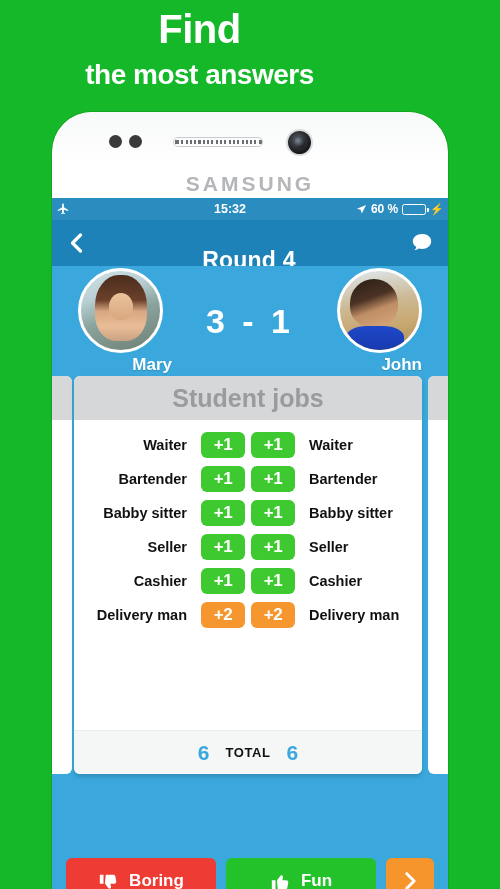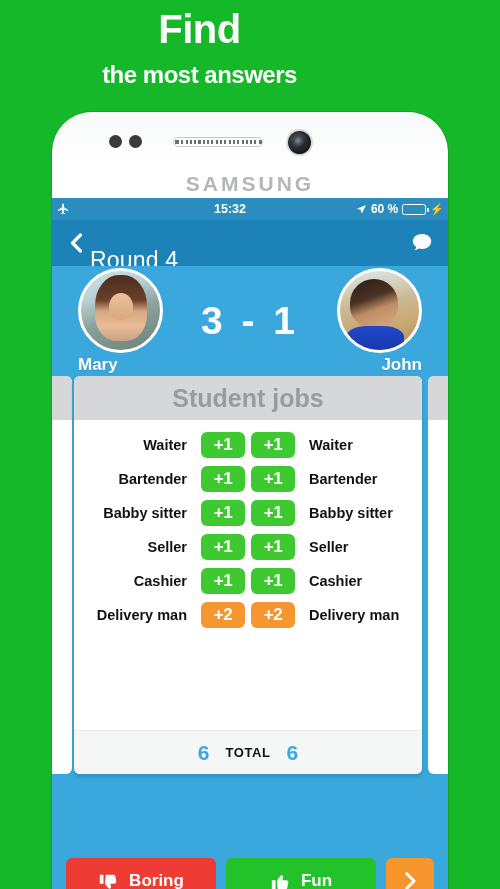--- a/index.html
+++ b/index.html
@@ -11,21 +11,21 @@
   body { background: #15b828; position: relative; }
 
   
   .promo {
     position: absolute; top: 0; left: 0; width: 399px; height: 112px;
     display: flex; flex-direction: column; align-items: center;
     justify-content: flex-start; padding-top: 6px;
     color: #ffffff; text-align: center;
   }
   .promo-l1 { font-size: 40px; font-weight: bold; line-height: 46px; letter-spacing: -0.5px; }
-  .promo-l2 { font-size: 24px; font-weight: bold; line-height: 46px; letter-spacing: -0.5px; }
+  .promo-l2 { font-size: 28px; font-weight: bold; line-height: 46px; letter-spacing: -0.5px; }
 
   
   .phone {
     position: absolute; left: 52px; top: 112px;
     width: 396px; height: 800px;
     background: linear-gradient(to right,#bfc3c6 0px,#f4f5f6 4px,#ffffff 14px,#ffffff 382px,#f2f3f4 392px,#b9bcbf 396px);
     border-radius: 40px 40px 18px 18px;
     box-shadow: 0 0 0 1px rgba(0,0,0,.10);
     overflow: hidden;
   }
@@ -85,21 +85,21 @@
     background:#ffffff; border-radius:0 1px 1px 0;
   }
   .batt-fill { height: 100%; background: #3ec930; border-radius: 1px; }
   .bolt { font-size: 11px; line-height: 11px; }
 
   
   .appbar {
     height: 46px; background: #1d82b8; display: flex; align-items: center;
     padding: 0 12px; color: #ffffff;
   }
-  .appbar-title { flex: 1; text-align: left; font-size: 23px; font-weight: normal; letter-spacing: .2px; margin-top: 34px; }
+  .appbar-title { flex: 1; text-align: center; font-size: 23px; font-weight: bold; letter-spacing: .2px; margin-top: 34px; }
   .back-chevron { width: 26px; height: 26px; display:flex; align-items:center; justify-content:center; cursor:pointer; }
   .chat-icon { width: 28px; height: 26px; display:flex; align-items:center; justify-content:center; cursor:pointer; }
 
   
   .players {
     height: 110px; background: #3aa8dc; position: relative;
     display: flex; align-items: center; justify-content: space-between;
     padding: 0 16px;
   }
   .player { width: 104px; position: relative; text-align: center; }
@@ -126,23 +126,23 @@
   }
   .avatar.john:after {
     content:""; position:absolute; left:6px; bottom:-6px; width:58px; height:30px;
     border-radius: 36% 36% 0 0;
     background: linear-gradient(180deg,#1f48c8 0%,#1536a8 100%);
   }
   .player-name {
     color:#ffffff; font-size: 17px; font-weight: bold; margin-top: 2px;
     text-shadow: 0 1px 1px rgba(0,0,0,.18); position: relative; z-index: 3;
   }
-  .player.left .player-name { text-align: left; padding-left: 10px; }
+  .player.left .player-name { text-align: right; padding-left: 10px; }
   .player.right .player-name { text-align: right; padding-right: 10px; }
-  .score { color: #ffffff; font-size: 39px; font-weight: bold; letter-spacing: 4px; }
+  .score { color: #ffffff; font-size: 34px; font-weight: bold; letter-spacing: 4px; }
 
   
   .carousel { position: relative; height: 444px; }
   .peek {
     position: absolute; top: 0; width: 26px; height: 398px;
     background: #ffffff; overflow: hidden;
   }
   .peek .peek-head { height: 44px; background: #d6d7d8; }
   .peek.left { left: -6px; border-radius: 6px; }
   .peek.right { right: -6px; border-radius: 6px; }

